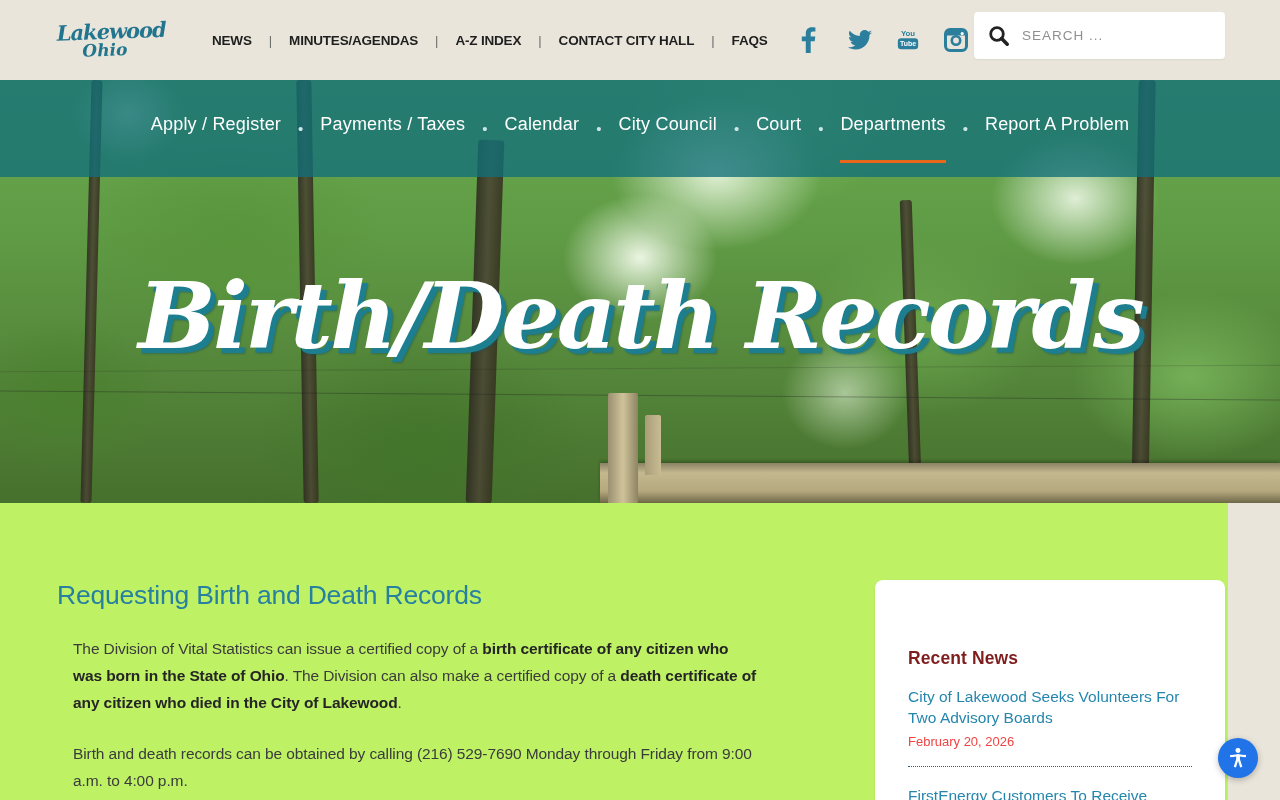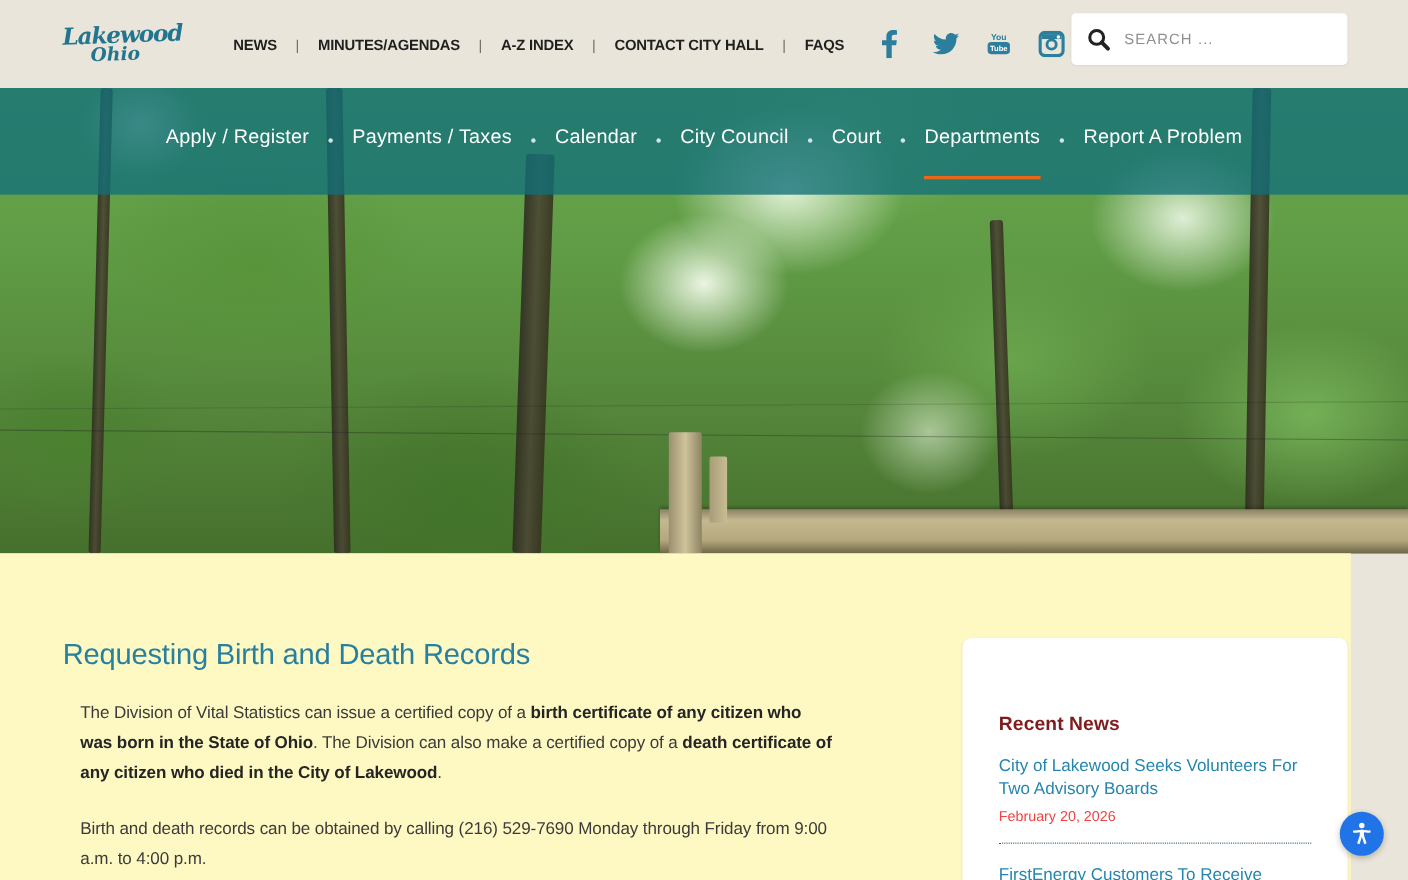--- a/index.html
+++ b/index.html
@@ -92,21 +92,21 @@
 
   
   .hero-title {
     position:absolute; top:182px; left:0; width:100%; text-align:center; z-index:4;
     font-family:"DejaVu Serif", serif; font-style:italic; font-weight:bold;
     font-size:92px; color:#ffffff; letter-spacing:-3px;
     text-shadow:5px 5px 0 #1d7e8f, 6px 6px 2px rgba(20,80,90,0.45);
   }
 
   
-  .content { position:absolute; top:503px; left:0; width:1228px; height:297px; background:#fef9c3; }
+  .content { position:absolute; top:503px; left:0; width:1228px; height:297px; background:#bef264; }
   .article { position:absolute; left:57px; top:77px; width:700px; }
   .article h2 { color:#27809f; font-size:26.5px; font-weight:400; letter-spacing:-0.2px; }
   .article p { margin-top:24px; color:#3b3b3b; font-size:15.5px; line-height:27px; letter-spacing:-0.1px;margin-left:16px; }
   .article p b { color:#252525; }
 
   
   .sidebar-card {
     position:absolute; left:875px; top:580px; width:350px; height:240px;
     background:#ffffff; border-radius:8px 8px 0 0; box-shadow:0 1px 3px rgba(0,0,0,0.08);
     padding:68px 33px 0 33px; z-index:2;
@@ -151,20 +151,21 @@
       <a class="menu-item">City Council</a>
       <span class="menu-sep">•</span>
       <a class="menu-item">Court</a>
       <span class="menu-sep">•</span>
       <a class="menu-item active">Departments</a>
       <span class="menu-sep">•</span>
       <a class="menu-item">Report A Problem</a>
     </div>
   </nav>
 
+  <h1 class="hero-title">Birth/Death Records</h1>
 </div>
 
 <header class="top-header">
   <div class="logo">
     <span class="l1">Lakewood</span>
     <span class="l2">Ohio</span>
   </div>
 
   <nav class="top-nav">
     <a>NEWS</a>

